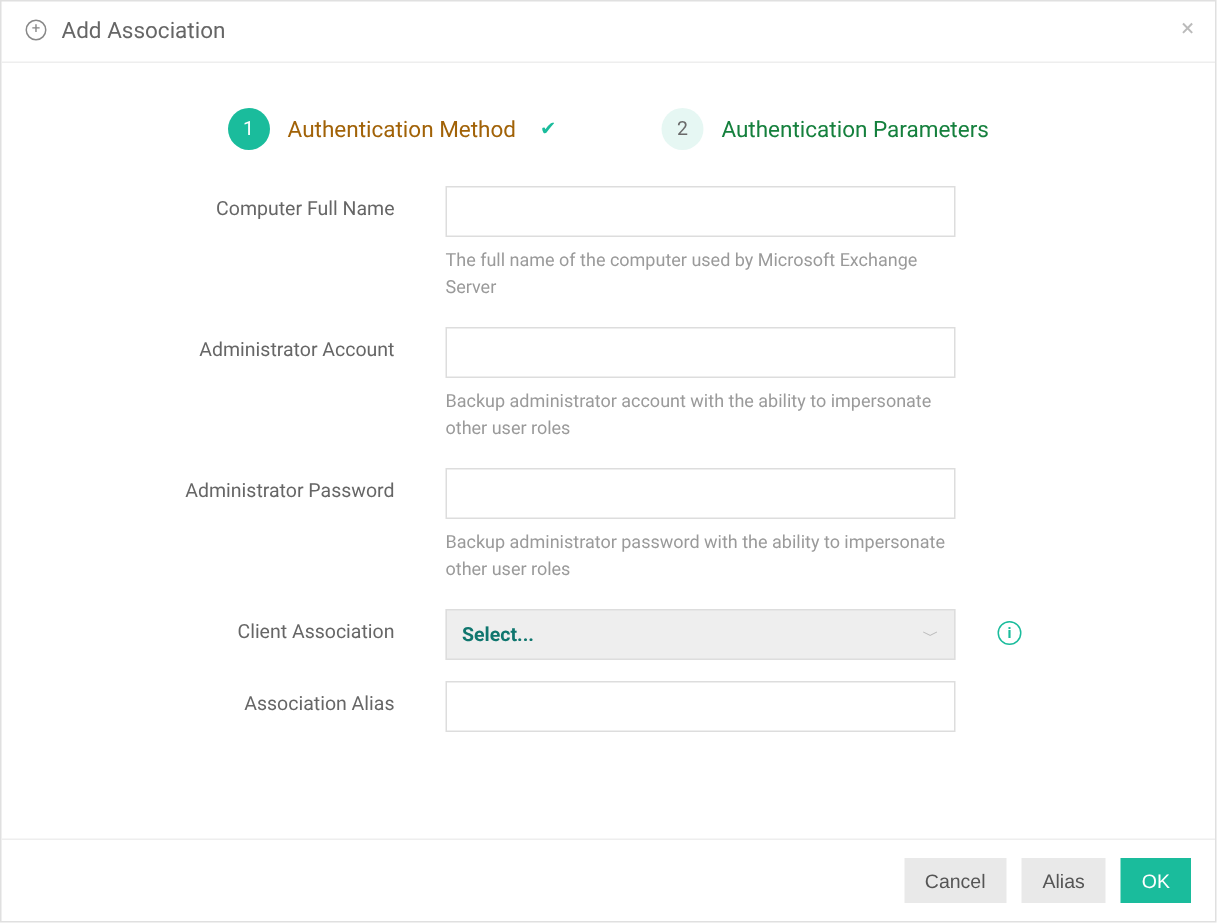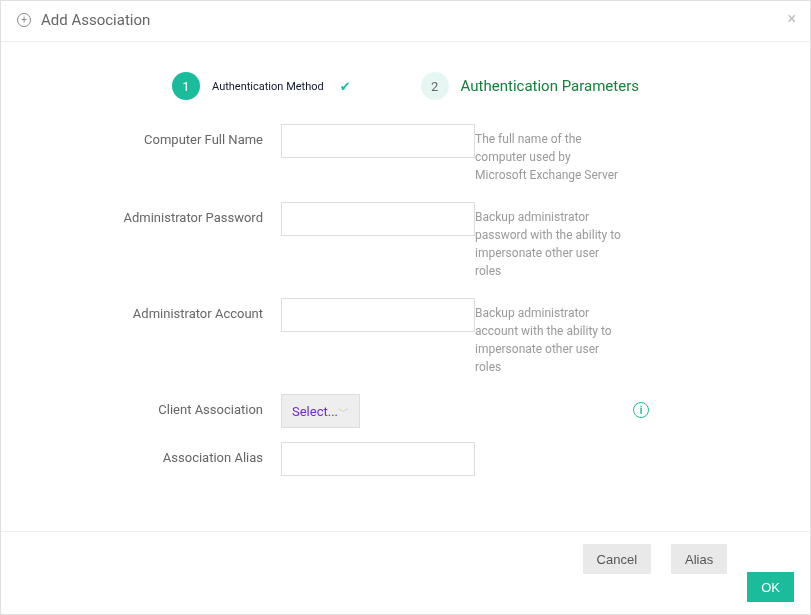--- a/index.html
+++ b/index.html
@@ -74,55 +74,56 @@
   }
   .step-circle.active {
     background: #1abc9c;
     color: #fff;
   }
   .step-circle.inactive {
     background: #e6f7f3;
     color: #6a6a6a;
   }
   .step-label.active {
-    color: #0f172a;
-    font-size: 11px;
+    color: #a16207;
+    font-size: 15px;
   }
   .step-label.inactive {
     color: #15803d;
     font-size: 15px;
   }
   .step .check {
     color: #1abc9c;
     font-size: 13px;
     margin-left: 4px;
   }
 
   .form-area {
     flex: 1;
     padding: 0 60px 0 60px;
   }
   .form-row {
     display: flex;
     align-items: flex-start;
     margin-bottom: 18px;
+    gap: 16px;
   }
   .form-row.tight { margin-bottom: 14px; }
   .form-label {
     width: 220px;
     text-align: right;
     padding-right: 18px;
     padding-top: 8px;
     color: #666;
     font-size: 13px;
   }
   .form-field {
     width: 340px;
     display: flex;
-    flex-direction: row;
+    flex-direction: column;
   }
   .text-input {
     height: 34px;
     border: 1px solid #ddd;
     padding: 0 8px;
     font-size: 13px;
     color: #333;
     background: #fff;
   }
   .helper {
@@ -134,21 +135,21 @@
   .select-wrap {
     height: 34px;
     border: 1px solid #ddd;
     background: #eeeeee;
     display: flex;
     align-items: center;
     justify-content: space-between;
     padding: 0 10px;
     cursor: pointer;
   }
-  .select-wrap .placeholder { color: #6d28d9; }
+  .select-wrap .placeholder { color: #0f766e; font-weight: bold; }
   .select-wrap .chevron {
     color: #bbb;
     font-size: 11px;
   }
   .field-extra {
     display: flex;
     align-items: center;
     margin-left: 12px;
     padding-top: 8px;
   }
@@ -163,39 +164,38 @@
     justify-content: center;
     font-weight: bold;
     font-style: normal;
   }
 
   .footer {
     border-top: 1px solid #eee;
     padding: 12px 16px;
     display: flex;
     justify-content: flex-end;
-    gap: 20px;
+    gap: 10px;
   }
   .btn {
     height: 30px;
     min-width: 54px;
     padding: 0 14px;
     border: none;
     font-size: 13px;
     cursor: pointer;
   }
   .btn-secondary {
     background: #e9e9e9;
     color: #555;
   }
   .btn-primary {
     background: #1abc9c;
     color: #fff;
     min-width: 44px;
-    margin-top: 28px;
   }
 </style>
 </head>
 <body>
 
 <div class="dialog">
 
   <div class="titlebar">
     <span class="plus-icon">+</span>
     <span class="title">Add Association</span>
@@ -218,32 +218,32 @@
 
     <div class="form-row">
       <div class="form-label">Computer Full Name</div>
       <div class="form-field">
         <input type="text" class="text-input" value="" style="">
         <div class="helper">The full name of the computer used by Microsoft Exchange Server</div>
       </div>
     </div>
 
     <div class="form-row">
+      <div class="form-label">Administrator Account</div>
+      <div class="form-field">
+        <input type="text" class="text-input" value="" style="">
+        <div class="helper">Backup administrator account with the ability to impersonate other user roles</div>
+      </div>
+    </div>
+
+    <div class="form-row">
       <div class="form-label">Administrator Password</div>
       <div class="form-field">
         <input type="password" class="text-input" value="" style="">
         <div class="helper">Backup administrator password with the ability to impersonate other user roles</div>
-      </div>
-    </div>
-
-    <div class="form-row">
-      <div class="form-label">Administrator Account</div>
-      <div class="form-field">
-        <input type="text" class="text-input" value="" style="">
-        <div class="helper">Backup administrator account with the ability to impersonate other user roles</div>
       </div>
     </div>
 
     <div class="form-row tight">
       <div class="form-label">Client Association</div>
       <div class="form-field">
         <div class="select-wrap">
           <span class="placeholder">Select...</span>
           <span class="chevron">﹀</span>
         </div>

